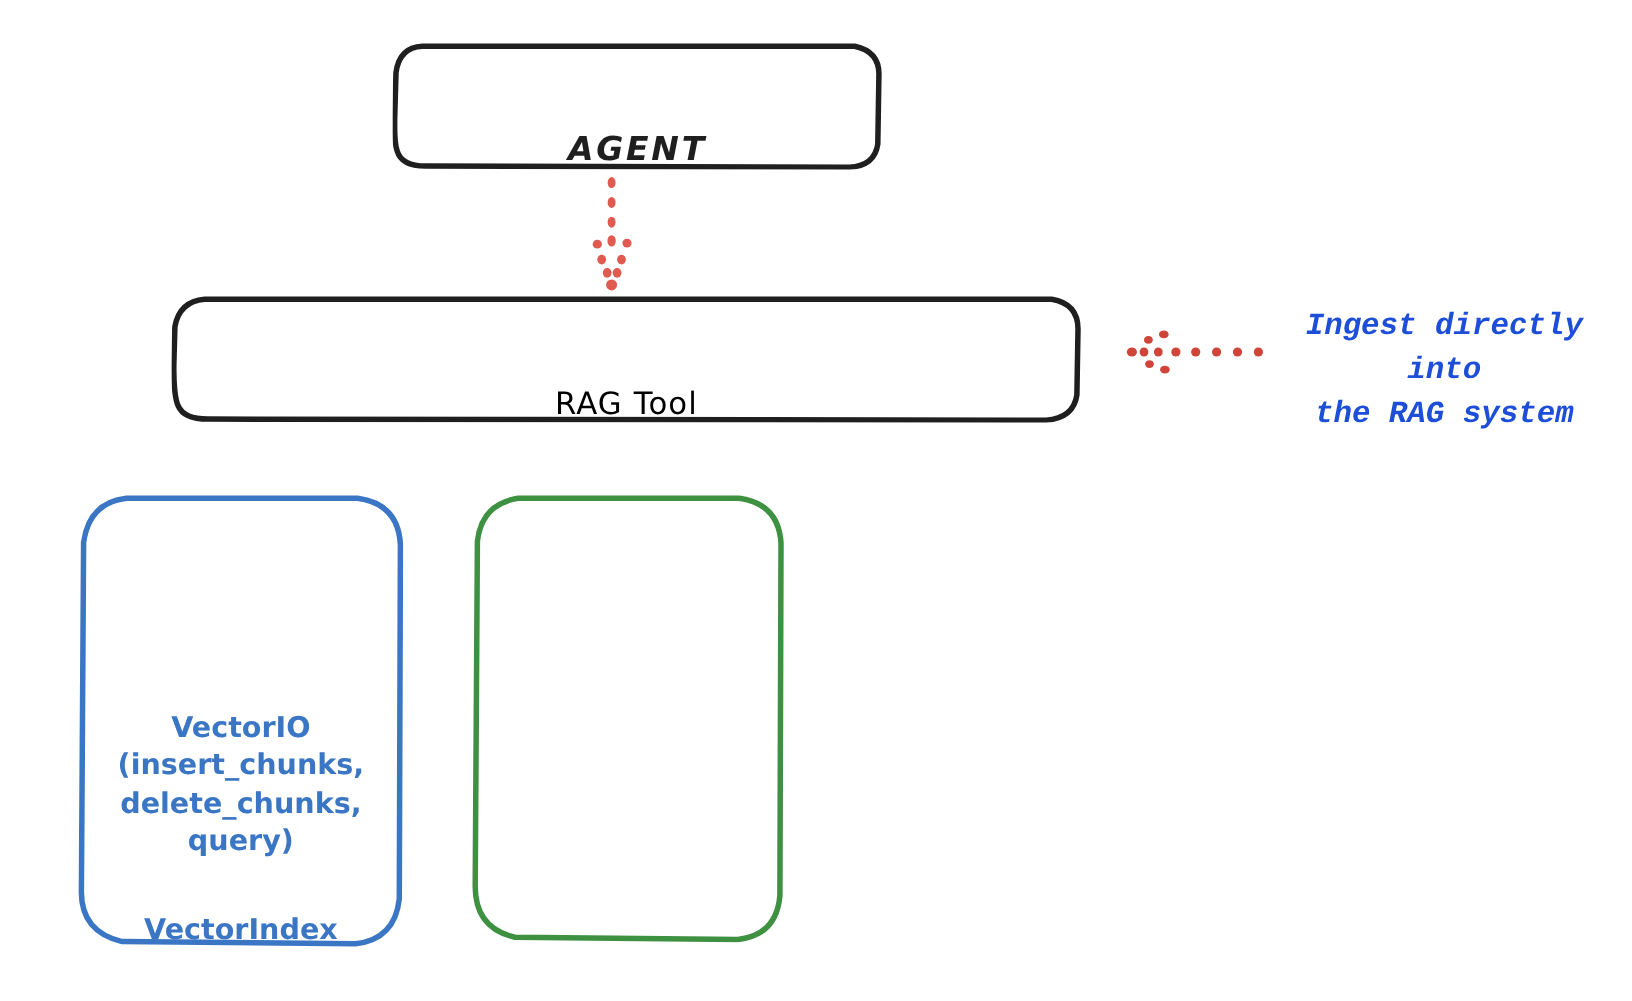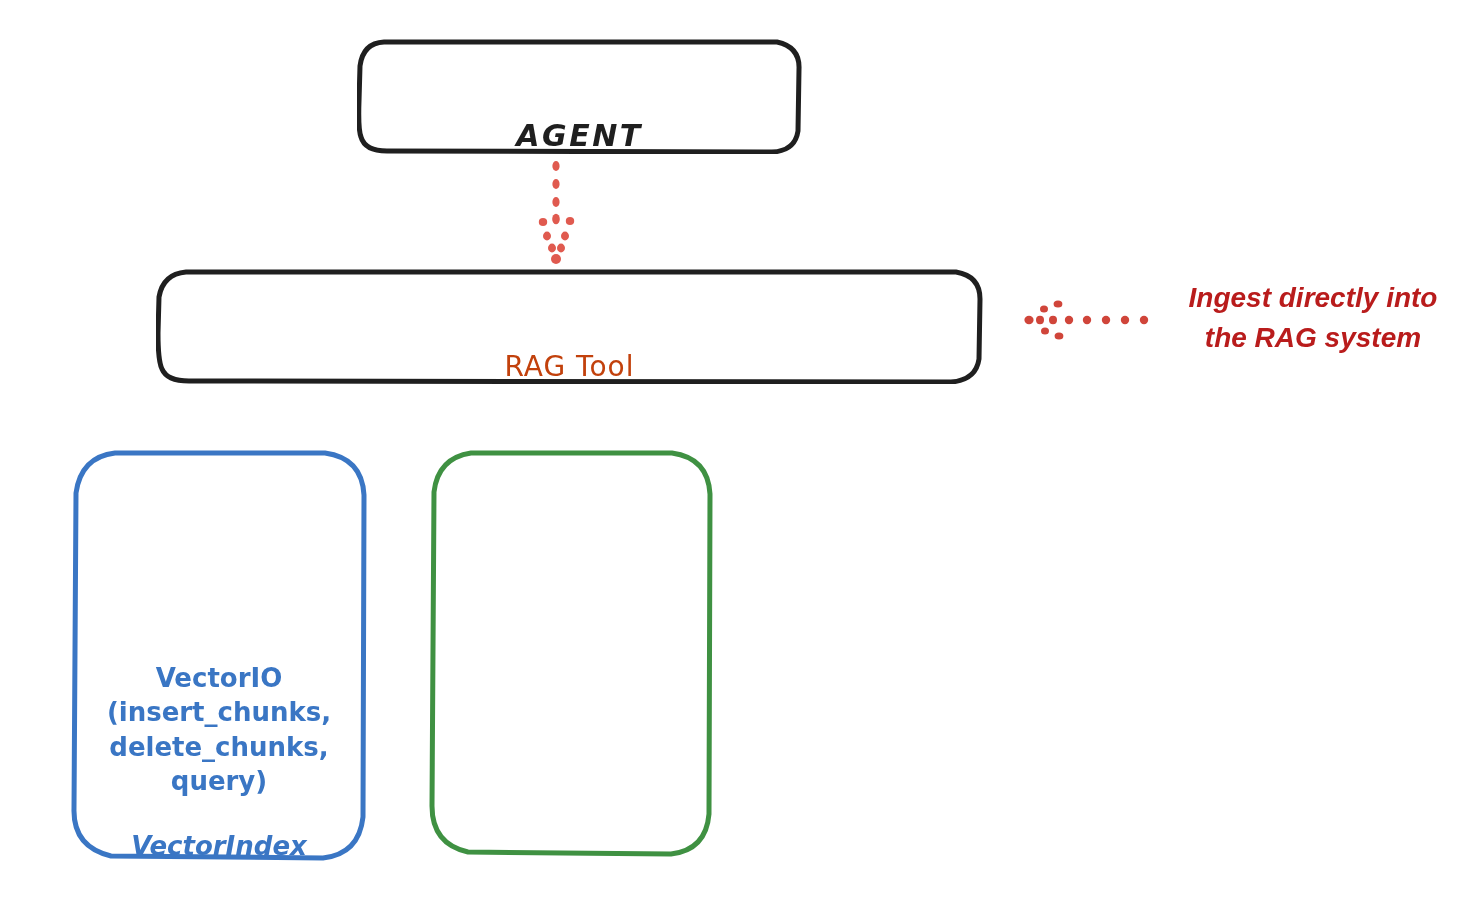--- a/index.html
+++ b/index.html
@@ -53,21 +53,21 @@
   }
 
   #rag-tool-node {
     left: 156px; top: 269px; width: 827px; height: 115px;
   }
   #rag-tool-node .node-text {
     font-family: "DejaVu Sans", sans-serif;
     font-size: 28px;
     font-weight: 500;
     letter-spacing: 1px;
-    color: #c2410c;
+    color: #000000;
   }
 
   
   #vector-io-node  { left: 71px;  top: 449px; width: 296px; height: 412px; }
   #key-value-io-node { left: 429px; top: 449px; width: 284px; height: 408px; }
   #relational-io-node { left: 789px; top: 449px; width: 272px; height: 402px; }
 
   .backend-text {
     position: relative;
     z-index: 2;
@@ -85,34 +85,34 @@
     margin-top: 34px;
     font-family: "DejaVu Sans", sans-serif;
     font-size: 26px;
     font-weight: 600;
     text-align: center;
   }
   #vector-io-node .backend-text, #vector-io-node .backend-index { color: #3a76c4; }
   #key-value-io-node .backend-text, #key-value-io-node .backend-index { color: #3f9142; }
   #relational-io-node .backend-text, #relational-io-node .backend-index { color: #9333bc; }
 
-  #vector-io-node .backend-index { margin-top: 32px; font-style: italic; }
+  #vector-io-node .backend-index { margin-top: 48px; }
   #key-value-io-node .backend-index { margin-top: 36px; }
   #relational-io-node .backend-index { margin-top: 36px; }
 
   
   #ingest-annotation {
     position: absolute;
     left: 1148px; top: 278px; width: 330px;
-    font-family: Liberation Sans, sans-serif;
+    font-family: Liberation Mono, monospace;
     font-size: 28px;
     font-weight: 600;
     font-style: italic;
     line-height: 1.42;
-    color: #b91c1c;
+    color: #1d4ed8;
     white-space: pre-line;
     text-align: center;
   }
 
   .arrow-svg { position: absolute; }
   #agent-to-rag-arrow { left: 515px; top: 160px; }
   #ingest-arrow { left: 1020px; top: 296px; }
 </style>
 </head>
 <body>

